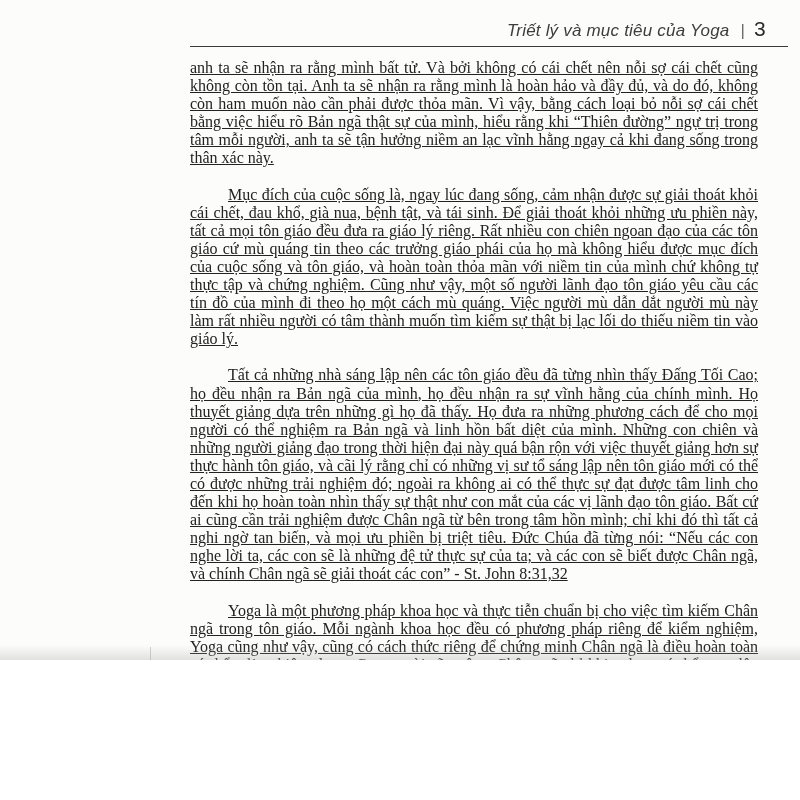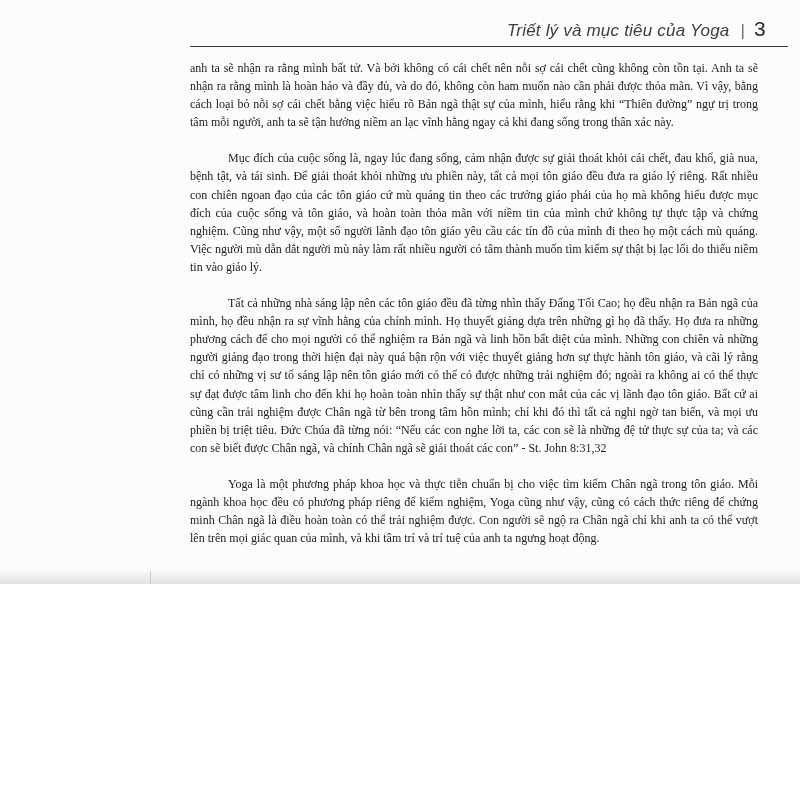--- a/index.html
+++ b/index.html
@@ -1,18 +1,18 @@
 <!DOCTYPE html>
 <html><head>
 <meta charset="utf-8">
 <style>
   html,body{margin:0;padding:0;}
   body{width:800px;height:800px;background:#ffffff;}
   .sheet{
-    position:relative;width:800px;height:584px;overflow:hidden;
+    position:relative;width:800px;height:660px;overflow:hidden;
     background:#fcfcfb;
     font-family:"Liberation Serif", serif;
   }
   .running-header{
     position:absolute;top:17px;right:34px;
     font-family:"Liberation Sans", sans-serif;
     font-style:italic;font-size:17px;color:#3d3d3d;
     letter-spacing:.2px;white-space:nowrap;
   }
   .running-header .sep{
@@ -20,22 +20,23 @@
   }
   .running-header .pnum{
     font-style:normal;font-size:21px;color:#2a2a2a;
   }
   .header-rule{
     position:absolute;top:46px;left:190px;width:598px;height:1px;
     background:#3a3a3a;
   }
   .text-col{
     position:absolute;top:59px;left:190px;width:568px;
-    font-size:12px;line-height:18.1px;color:#222;
+    font-size:16px;line-height:18.1px;color:#222;
     text-align:justify;
+    text-decoration:underline;
   }
   .text-col p{margin:0 0 18px 0;}
   .text-col p.indent{text-indent:38px;}
   .deco{
     position:absolute;left:600px;top:705px;width:80px;height:95px;
   }
   .bottom-shade{
     position:absolute;left:0;right:0;bottom:0;height:15px;
     background:linear-gradient(to bottom, rgba(175,175,172,0), rgba(175,175,172,0.35));
   }

